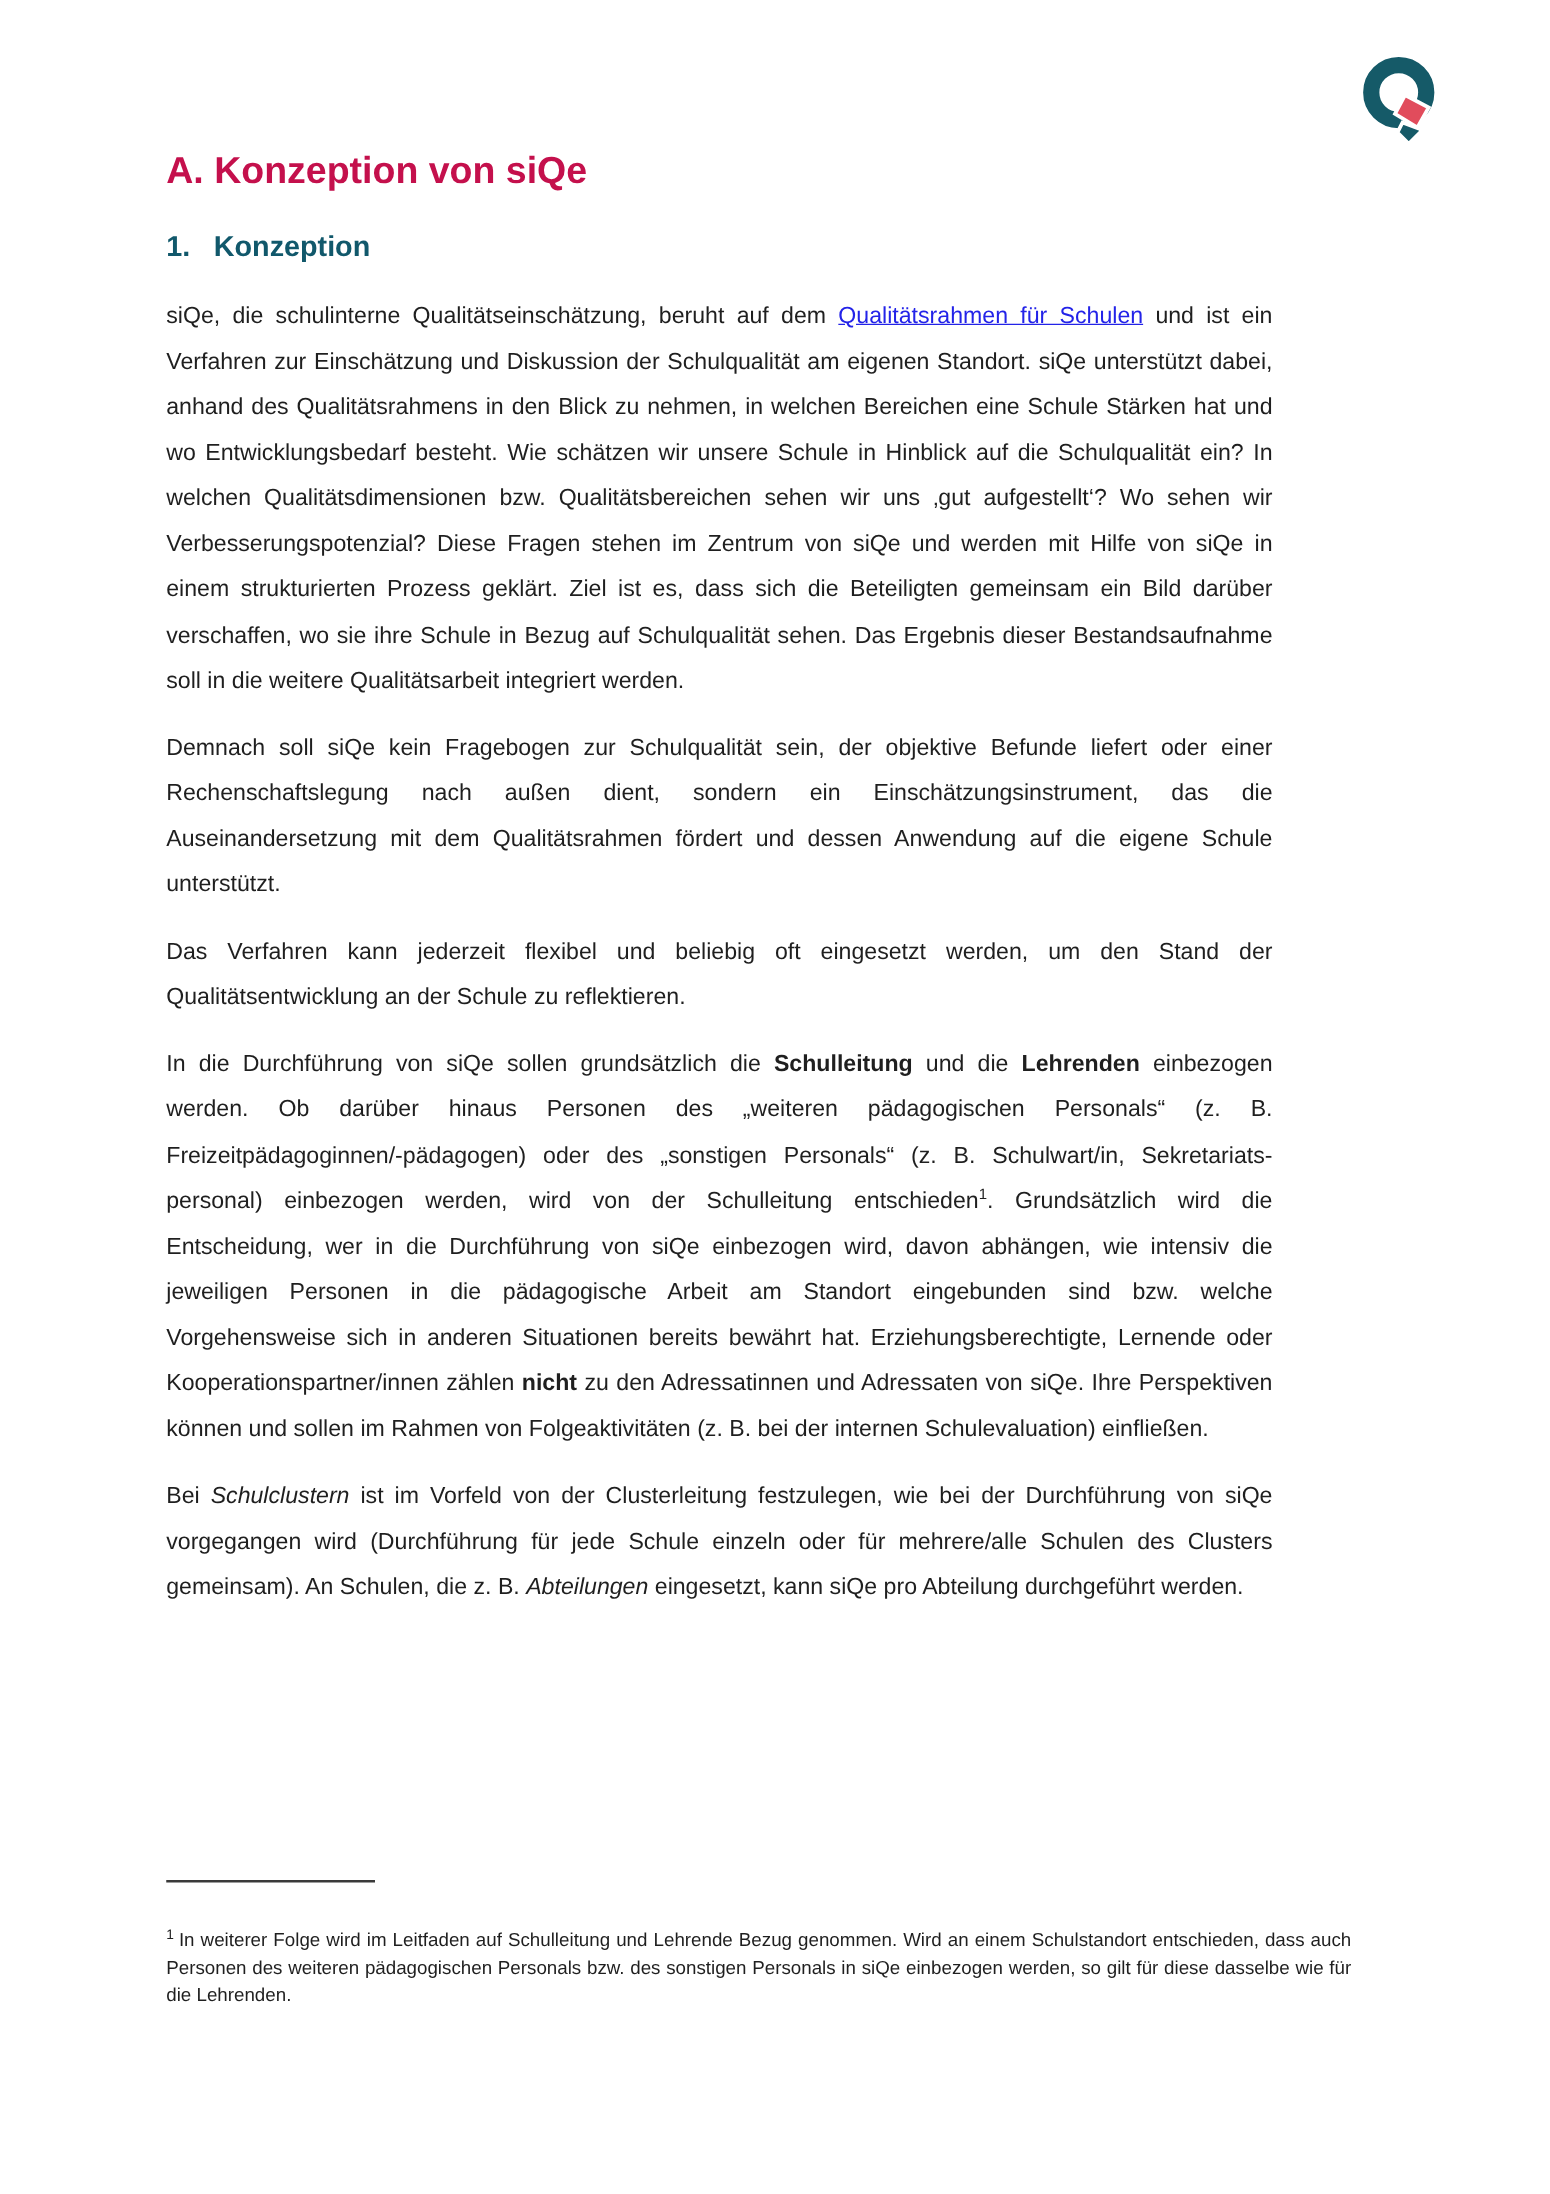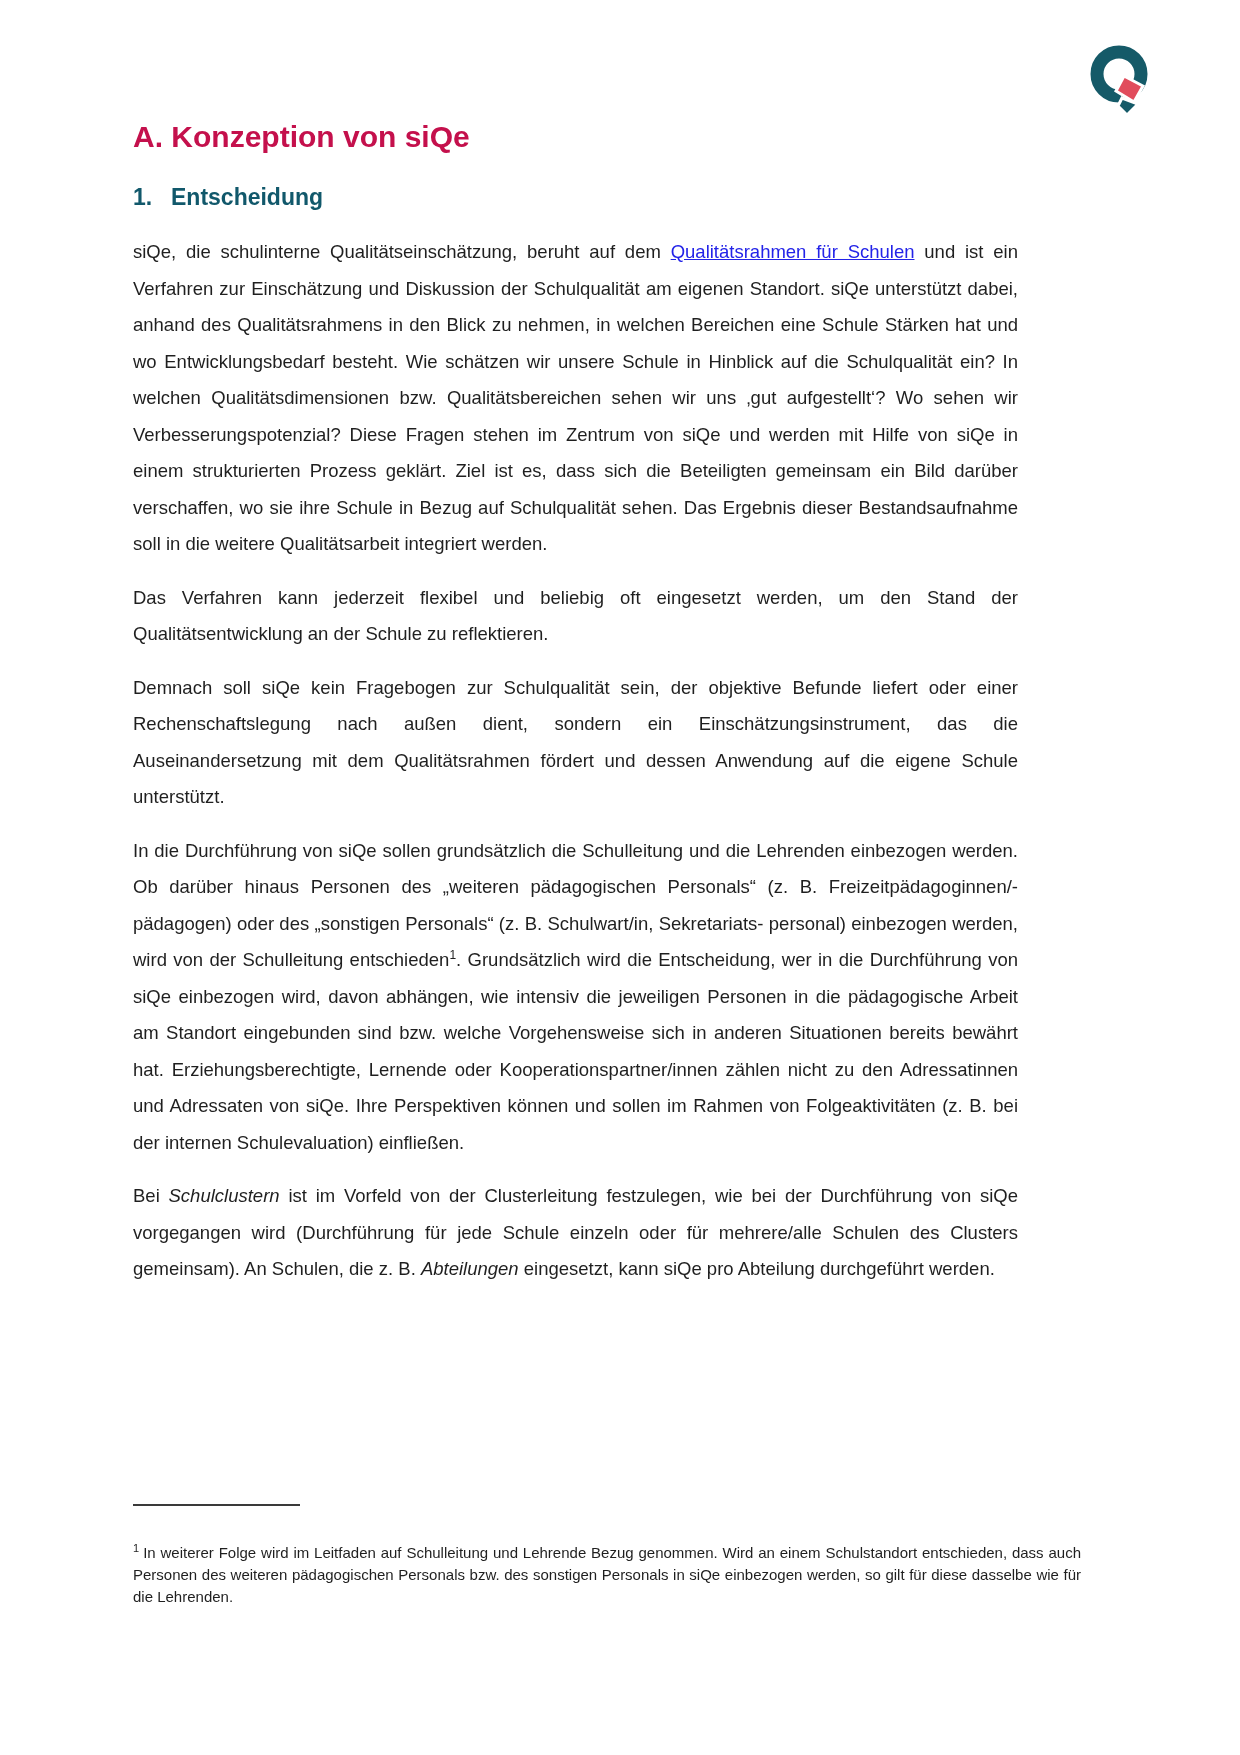--- a/index.html
+++ b/index.html
@@ -35,21 +35,21 @@
   }
   h2.sec-heading .sec-num{display:inline-block;min-width:38px;}
   p.body-par{
     font-size:18.5px;
     line-height:36.5px;
     text-align:justify;
     margin:0 0 17px 0;
     hyphens:auto;
     -webkit-hyphens:auto;
   }
-  p.body-par strong{font-weight:normal;margin-top:38px;}
+  p.body-par strong{font-weight:bold;margin-top:38px;}
   p.body-par em{font-style:italic;}
   p.body-par sup{font-size:12px;line-height:0;}
   p.body-par a{
     color:#2323e8;
     text-decoration:underline;
     cursor:pointer;
     margin-top:44px;
   }
   .footnote-block{
     position:absolute;
@@ -93,26 +93,26 @@
       <polygon points="36,32 55,42 46,58 28,47" fill="#e14c5c" stroke="#ffffff" stroke-width="3"></polygon>
       <polygon points="34,54 50,60 39,71 30,62" fill="#155a68" stroke="#ffffff" stroke-width="3"></polygon>
     </svg>
   </div>
 
   <div class="content">
 
     <h1 class="doc-title">A. Konzeption von siQe</h1>
 
     <h2 class="sec-heading">
-      <span class="sec-num">1.</span><span>Entscheidung</span>
+      <span class="sec-num">1.</span><span>Konzeption</span>
     </h2>
 
     <p class="body-par"><span>siQe, die schulinterne Qualitätseinschätzung, beruht auf dem </span><a href="#">Qualitätsrahmen für Schulen</a><span> und ist ein Verfahren zur Einschätzung und Diskussion der Schulqualität am eigenen Standort. siQe unterstützt dabei, anhand des Qualitätsrahmens in den Blick zu nehmen, in welchen Bereichen eine Schule Stärken hat und wo Entwicklungsbedarf besteht. Wie schätzen wir unsere Schule in Hinblick auf die Schulqualität ein? In welchen Qualitätsdimensionen bzw. Qualitätsbereichen sehen wir uns ‚gut aufgestellt‘? Wo sehen wir Verbesserungspotenzial? Diese Fragen stehen im Zentrum von siQe und werden mit Hilfe von siQe in einem strukturierten Prozess geklärt. Ziel ist es, dass sich die Beteiligten gemeinsam ein Bild darüber verschaffen, wo sie ihre Schule in Bezug auf Schulqualität sehen. Das Ergebnis dieser Bestandsaufnahme soll in die weitere Qualitätsarbeit integriert werden.</span></p>
+    <p class="body-par"><span>Demnach soll siQe kein Fragebogen zur Schulqualität sein, der objektive Befunde liefert oder einer Rechenschaftslegung nach außen dient, sondern ein Einschätzungsinstrument, das die Auseinandersetzung mit dem Qualitätsrahmen fördert und dessen Anwendung auf die eigene Schule unterstützt.</span></p>
     <p class="body-par"><span>Das Verfahren kann jederzeit flexibel und beliebig oft eingesetzt werden, um den Stand der Qualitätsentwicklung an der Schule zu reflektieren.</span></p>
-    <p class="body-par"><span>Demnach soll siQe kein Fragebogen zur Schulqualität sein, der objektive Befunde liefert oder einer Rechenschaftslegung nach außen dient, sondern ein Einschätzungsinstrument, das die Auseinandersetzung mit dem Qualitätsrahmen fördert und dessen Anwendung auf die eigene Schule unterstützt.</span></p>
 
 
     <p class="body-par"><span>In die Durchführung von siQe sollen grundsätzlich die </span><strong>Schulleitung</strong><span> und die </span><strong>Lehrenden</strong><span> einbezogen werden. Ob darüber hinaus Personen des „weiteren pädagogischen Personals“ (z. B. Freizeitpädagoginnen/-pädagogen) oder des „sonstigen Personals“ (z. B. Schulwart/in, Sekretariats- personal) einbezogen werden, wird von der Schulleitung entschieden</span><sup>1</sup><span>. Grundsätzlich wird die Entscheidung, wer in die Durchführung von siQe einbezogen wird, davon abhängen, wie intensiv die jeweiligen Personen in die pädagogische Arbeit am Standort eingebunden sind bzw. welche Vorgehensweise sich in anderen Situationen bereits bewährt hat. Erziehungsberechtigte, Lernende oder Kooperationspartner/innen zählen </span><strong>nicht</strong><span> zu den Adressatinnen und Adressaten von siQe. Ihre Perspektiven können und sollen im Rahmen von Folgeaktivitäten (z. B. bei der internen Schulevaluation) einfließen.</span></p>
     <p class="body-par"><span>Bei </span><em>Schulclustern</em><span> ist im Vorfeld von der Clusterleitung festzulegen, wie bei der Durchführung von siQe vorgegangen wird (Durchführung für jede Schule einzeln oder für mehrere/alle Schulen des Clusters gemeinsam). An Schulen, die z. B. </span><em>Abteilungen</em><span> eingesetzt, kann siQe pro Abteilung durchgeführt werden.</span></p>
 
   </div>
 
   <div class="footnote-block">
     <div class="footnote-rule"></div>
     <p class="footnote-text"><sup>1</sup><span>In weiterer Folge wird im Leitfaden auf Schulleitung und Lehrende Bezug genommen. Wird an einem Schulstandort entschieden, dass auch Personen des weiteren pädagogischen Personals bzw. des sonstigen Personals in siQe einbezogen werden, so gilt für diese dasselbe wie für die Lehrenden.</span></p>

